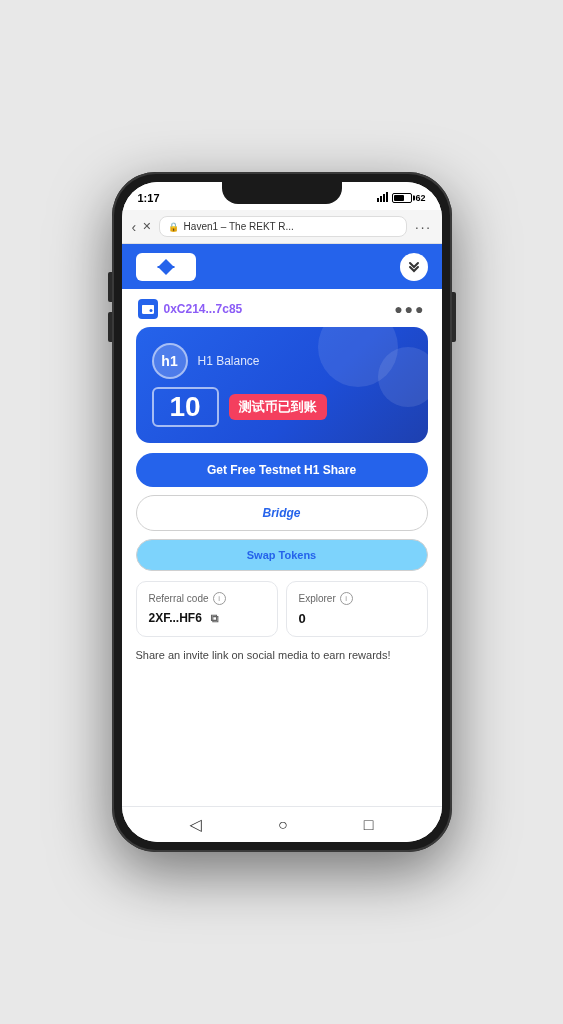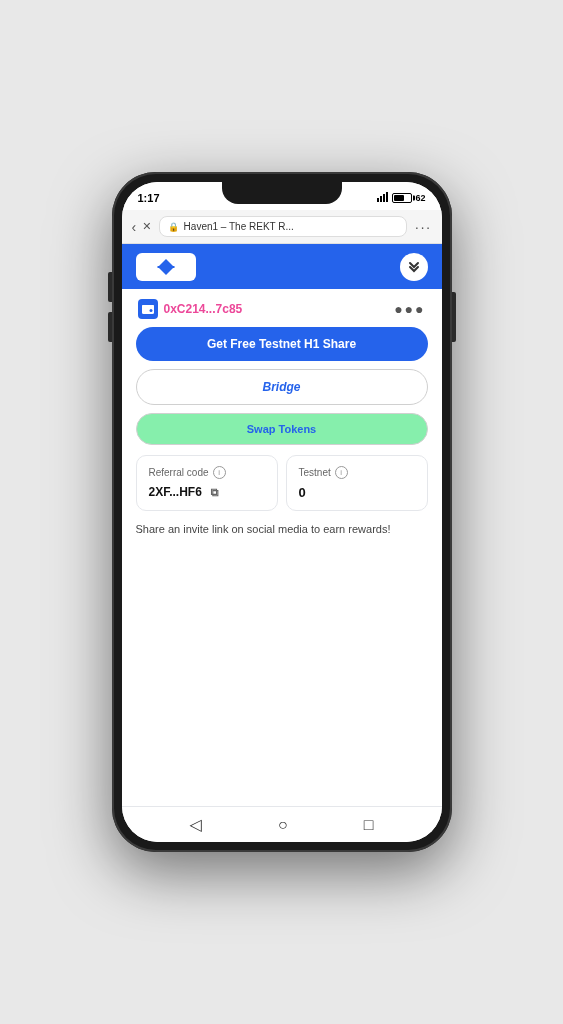--- a/index.html
+++ b/index.html
@@ -234,21 +234,21 @@
       display: flex;
       align-items: center;
       justify-content: center;
       font-size: 9px;
       color: #fff;
     }
 
     .wallet-address {
       font-size: 12px;
       font-weight: 600;
-      color: #ec4899;
+      color: #8b5cf6;
     }
 
     .wallet-menu {
       font-size: 14px;
       color: #555;
       letter-spacing: 2px;
     }
 
     
     .balance-card {
@@ -370,21 +370,21 @@
     }
 
     .btn-row {
       display: flex;
       gap: 8px;
       margin: 0 14px 10px;
     }
 
     .btn-outline-half {
       flex: 1;
-      background: #86efac;
+      background: #7dd3fc;
       color: #2563eb;
       border: 1.5px solid #d0d0d0;
       border-radius: 22px;
       padding: 9px 6px;
       font-size: 11px;
       font-weight: 600;
       text-align: center;
       cursor: pointer;
     }
 
@@ -565,20 +565,36 @@
               <rect x="0" y="1" width="12" height="9" rx="1.5" fill="white"></rect>
               <rect x="0" y="1" width="12" height="3" rx="1" fill="white"></rect>
               <circle cx="9" cy="6.5" r="1.5" fill="#2563eb"></circle>
             </svg>
           </div>
           <span class="wallet-address">0xC214...7c85</span>
         </div>
         <span class="wallet-menu">●●●</span>
       </div>
 
+      <div class="balance-card">
+        <div class="balance-card-bg">
+          <div class="bg-circle bg-circle-1"></div>
+          <div class="bg-circle bg-circle-2"></div>
+        </div>
+        <div class="card-inner">
+          <div class="card-header">
+            <div class="h1-logo-circle">h1</div>
+            <span class="balance-label">H1 Balance</span>
+          </div>
+          <div class="balance-amount-wrapper">
+            <div class="balance-amount-box">10</div>
+            <div class="chinese-badge">测试币已到账</div>
+          </div>
+        </div>
+      </div>
 
       <button class="btn-blue-filled">Get Free Testnet H1 Share</button>
 
       <button class="btn-outline">Bridge</button>
 
       <div class="btn-row">
         <button class="btn-outline-half">Swap Tokens</button>
       </div>
 
       <div class="info-row">
@@ -587,21 +603,21 @@
             <span>Referral code</span>
             <div class="info-circle">i</div>
           </div>
           <div class="referral-code">
             <span>2XF...HF6</span>
             <span class="copy-icon">⧉</span>
           </div>
         </div>
         <div class="info-card">
           <div class="info-card-title">
-            <span>Testnet</span>
+            <span>Explorer</span>
             <div class="info-circle">i</div>
           </div>
           <div class="info-card-value">0</div>
         </div>
       </div>
 
       <div class="share-text">Share an invite link on social media to earn rewards!</div>
 
     </div>
 

